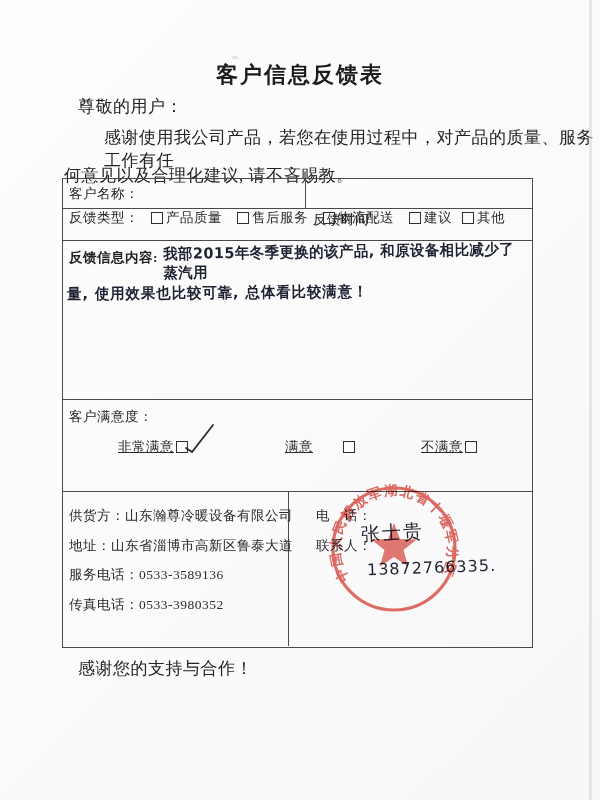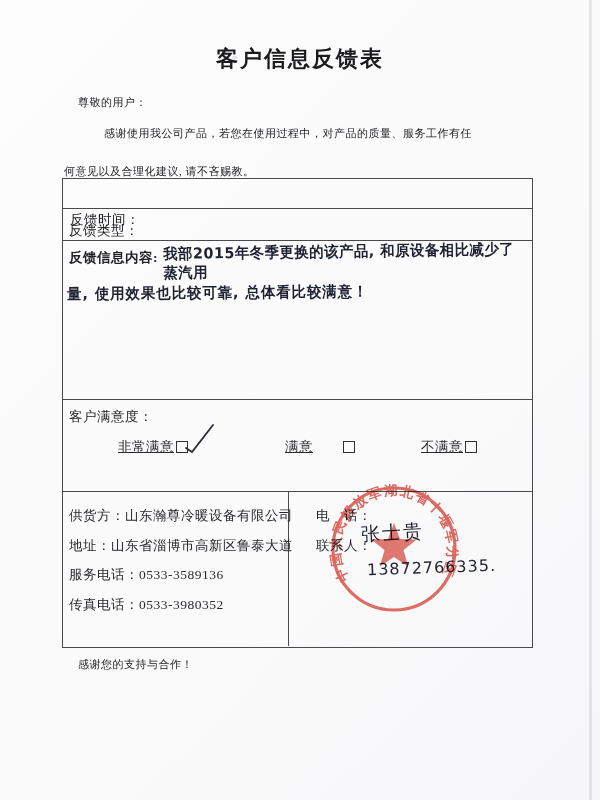--- a/index.html
+++ b/index.html
@@ -7,40 +7,40 @@
   body {
     position: relative;
     width: 600px; height: 800px;
     background: linear-gradient(135deg, #fdfdfd 0%, #fafafb 60%, #f7f7f9 100%);
     font-family: "Liberation Serif", "DejaVu Serif", serif;
     color: #2a2a2e;
     overflow: hidden;
   }
   .abs { position: absolute; }
   .title {
-    left: 0; top: 44px; width: 600px;
+    left: 0; top: 60px; width: 600px;
     text-align: center;
     font-family: "DejaVu Sans", "Liberation Sans", sans-serif;
     font-size: 22px; font-weight: bold; letter-spacing: 2px; color: #1c1c1f;
   }
-  .body-text { font-size: 11px; color: #222226; letter-spacing: 0.5px; text-align: center; }
+  .body-text { font-size: 17px; color: #222226; letter-spacing: 0.5px; }
   .salutation { left: 78px; top: 95px; }
   .intro1 { left: 104px; top: 126px; }
   .intro2 { left: 64px; top: 164px; }
   .footer-note { left: 78px; top: 657px; }
 
   .form-table {
     left: 62px; top: 178px; width: 471px; height: 470px;
     border: 1px solid #4a4a4e;
     background: transparent;
   }
   .row { position: relative; width: 100%; border-bottom: 1px solid #4a4a4e; }
   .row:last-child { border-bottom: none; }
   .r1 { height: 30px; display: flex; }
-  .r2 { height: 32px; display: flex; align-items: flex-end; }
+  .r2 { height: 32px; display: flex; align-items: flex-start; }
   .r3 { height: 159px; font-weight: bold; }
   .r4 { height: 92px; }
   .r5 { height: 154px; display: flex; gap: 20px; }
   .cell-label { font-size: 13.5px; color: #222226; letter-spacing: 0.5px; }
   .r1 .c-left { width: 243px; border-right: 1px solid #4a4a4e; display: flex; align-items: center; padding-left: 6px; }
   .r1 .c-right { flex: 1; display: flex; padding-left: 7px; margin-top: 32px; }
   .r2 { padding-left: 6px; }
   .type-options { display: flex; align-items: center; margin-left: 12px; }
   .opt { display: flex; align-items: center; margin-right: 15px; font-size: 13.5px; letter-spacing: 0.5px; }
   .opt:nth-child(4), .opt:nth-child(5) { margin-right: 10px; }
@@ -75,27 +75,52 @@
 <body>
 
 <h1 class="abs title">客户信息反馈表</h1>
 <div class="abs body-text salutation">尊敬的用户：</div>
 <div class="abs body-text intro1">感谢使用我公司产品，若您在使用过程中，对产品的质量、服务工作有任</div>
 <div class="abs body-text intro2">何意见以及合理化建议, 请不吝赐教。</div>
 
 <div class="abs form-table">
 
   <div class="row r1">
+    <div class="c-left">
+      <span class="cell-label">客户名称：</span>
+    </div>
     <div class="c-right">
       <span class="cell-label">反馈时间：</span>
     </div>
   </div>
 
   <div class="row r2">
     <span class="cell-label">反馈类型：</span>
+    <span class="type-options">
+      <span class="opt">
+        <span class="box"></span>
+        <span>产品质量</span>
+      </span>
+      <span class="opt">
+        <span class="box"></span>
+        <span>售后服务</span>
+      </span>
+      <span class="opt">
+        <span class="box"></span>
+        <span>物流配送</span>
+      </span>
+      <span class="opt">
+        <span class="box"></span>
+        <span>建议</span>
+      </span>
+      <span class="opt">
+        <span class="box"></span>
+        <span>其他</span>
+      </span>
+    </span>
   </div>
 
   <div class="row r3">
     <span class="cell-label">反馈信息内容:</span>
     <div class="abs hand hw-line1">我部2015年冬季更换的该产品, 和原设备相比减少了蒸汽用</div>
     <div class="abs hand hw-line2">量, 使用效果也比较可靠, 总体看比较满意！</div>
   </div>
 
   <div class="row r4">
     <span class="cell-label">客户满意度：</span>

